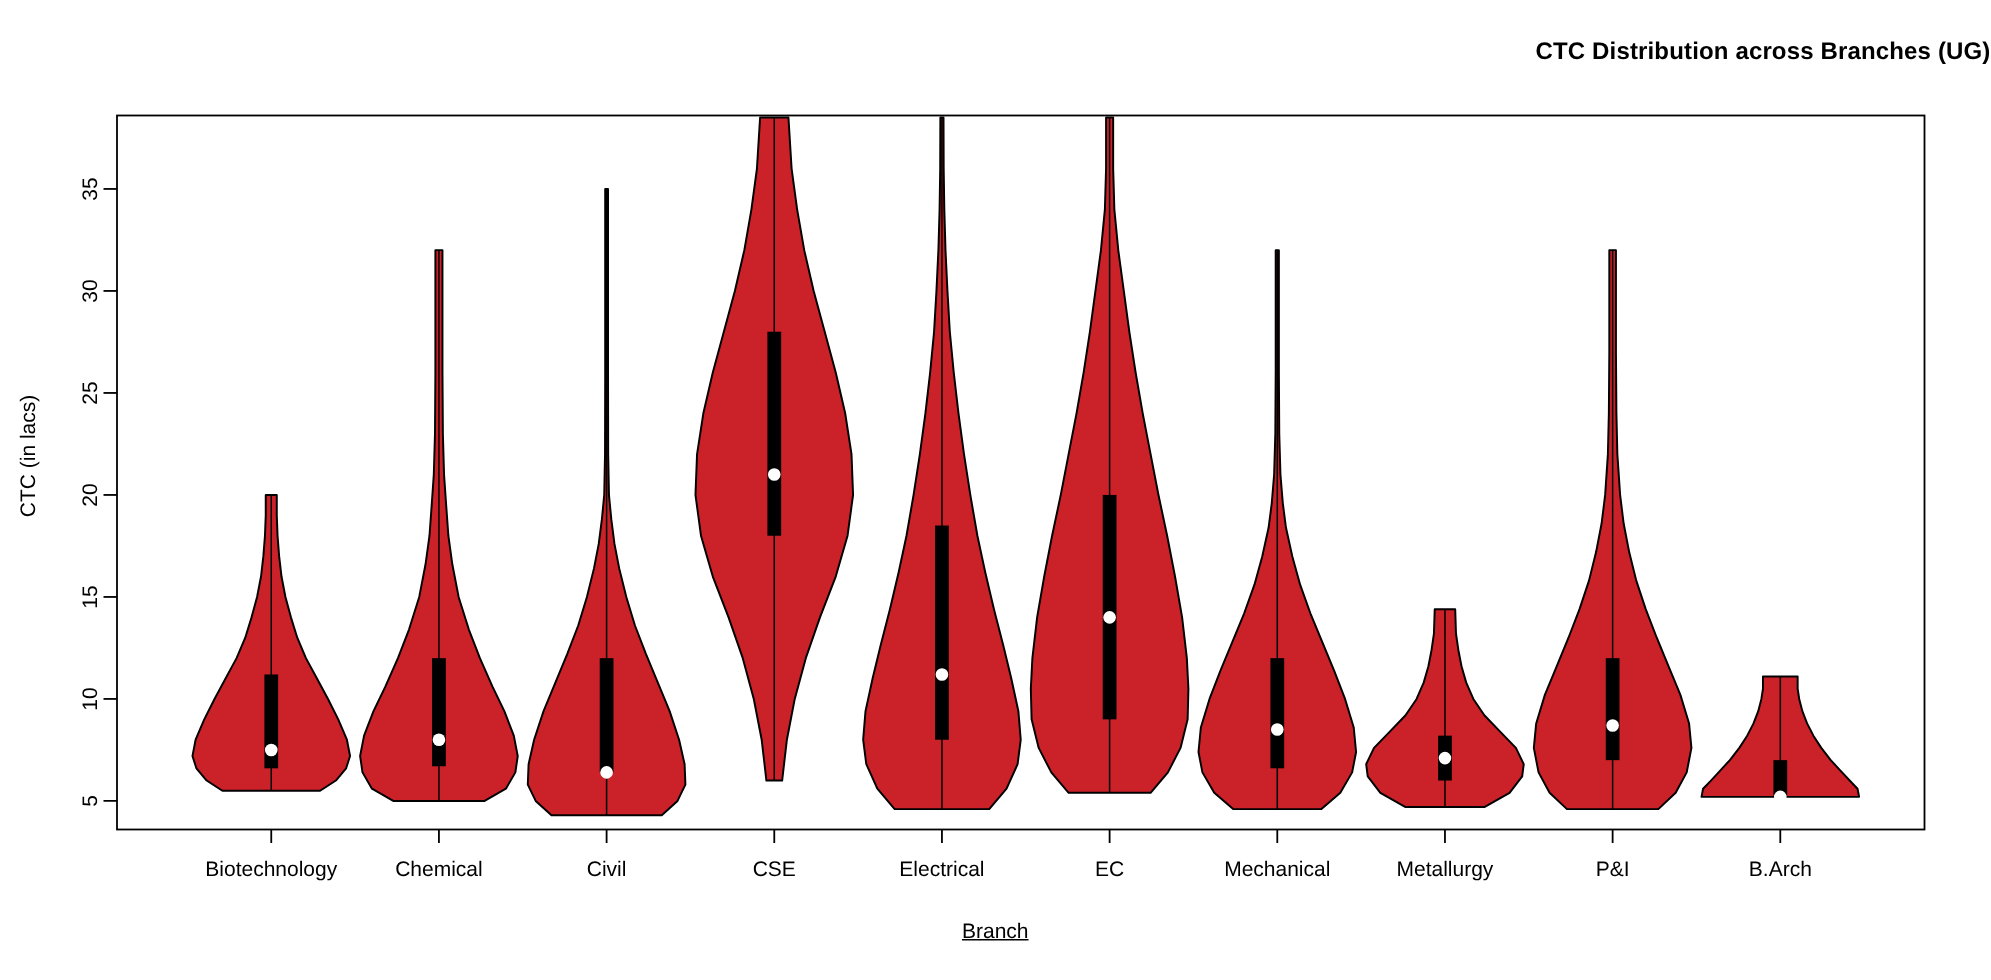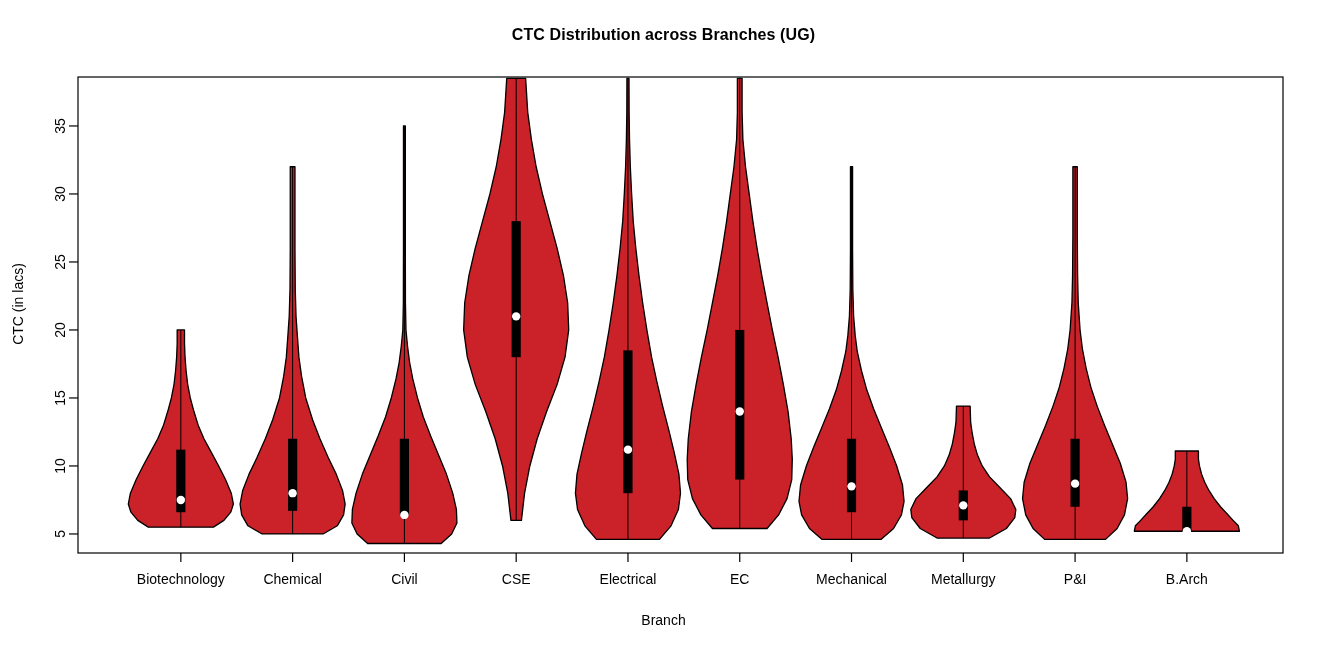--- a/index.html
+++ b/index.html
@@ -17,21 +17,21 @@
     position: relative;
     width: 1327px;
     height: 653px;
     background: #ffffff;
   }
   #chart-title {
     position: absolute;
     top: 26px;
     left: 0;
     width: 1327px;
-    text-align: center;
+    text-align: right;
     font-size: 16px;
     font-weight: bold;
     color: #000000;
     letter-spacing: 0.1px;
   }
   #ylabel {
     position: absolute;
     left: -52px;
     top: 296px;
     width: 140px;
@@ -42,20 +42,21 @@
     transform-origin: center center;
   }
   #xlabel {
     position: absolute;
     top: 612px;
     left: 0;
     width: 1327px;
     text-align: center;
     font-size: 14px;
     color: #000000;
+    text-decoration: underline;
   }
   svg.plot-svg {
     position: absolute;
     left: 0;
     top: 0;
   }
   .ytick-label {
     font-size: 14px;
     fill: #000000;
     font-family: "Liberation Sans", sans-serif;

